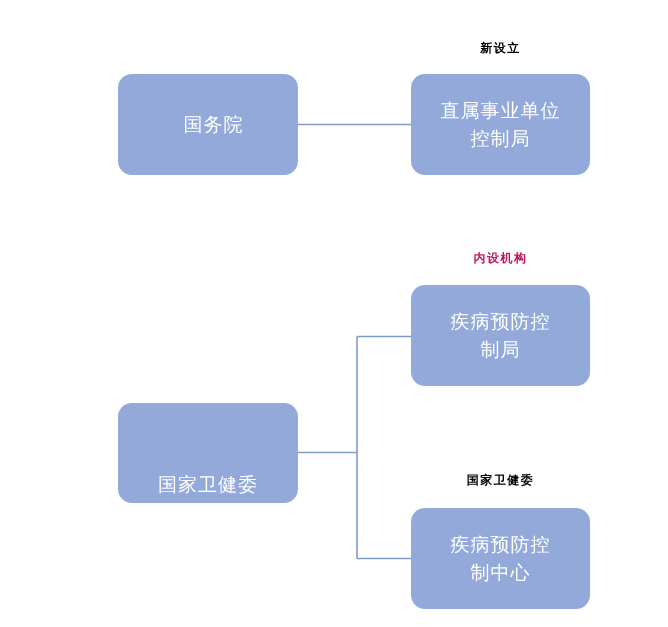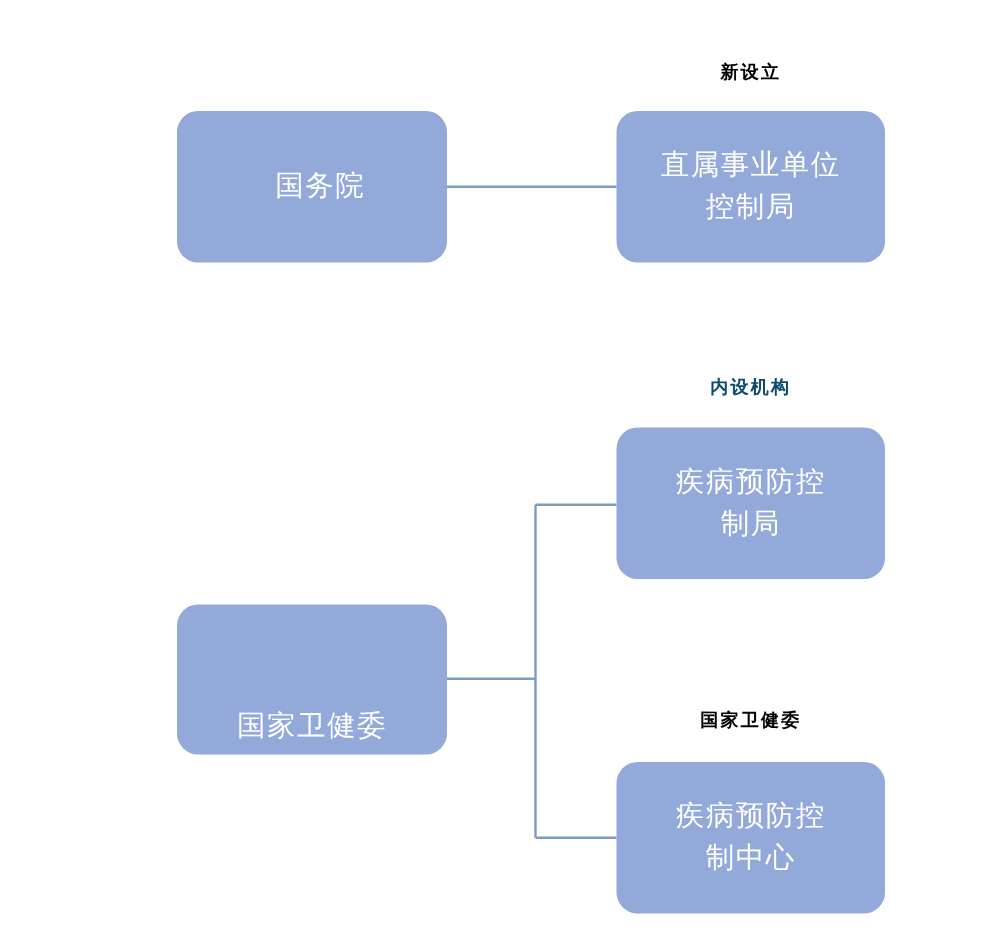--- a/index.html
+++ b/index.html
@@ -87,21 +87,21 @@
 
     <line x1="357" y1="336.5" x2="357" y2="558.5" stroke="#7E9BC4" stroke-width="1.6"></line>
 
     <line x1="357" y1="336.5" x2="411" y2="336.5" stroke="#7E9BC4" stroke-width="1.6"></line>
 
     <line x1="357" y1="558.5" x2="411" y2="558.5" stroke="#7E9BC4" stroke-width="1.6"></line>
   </svg>
 
   <div class="caption" id="caption-new" style="color: rgb(0, 0, 0);">新设立</div>
 
-  <div class="caption" id="caption-internal" style="color: #0c4a6e;">内设机构</div>
+  <div class="caption" id="caption-internal" style="color: #be185d;">内设机构</div>
 
   <div class="caption" id="caption-affiliated" style="color: rgb(0, 0, 0);">国家卫健委</div>
 
   <div class="node" id="node-state-council" style="background-color: rgb(146, 169, 218); color: rgb(255, 255, 255);">
     <span class="node-label">国务院</span>
   </div>
 
   <div class="node" id="node-national-cdc-bureau" style="background-color: rgb(146, 169, 218); color: rgb(255, 255, 255);">
     <span class="node-label">直属事业单位
 控制局</span>

